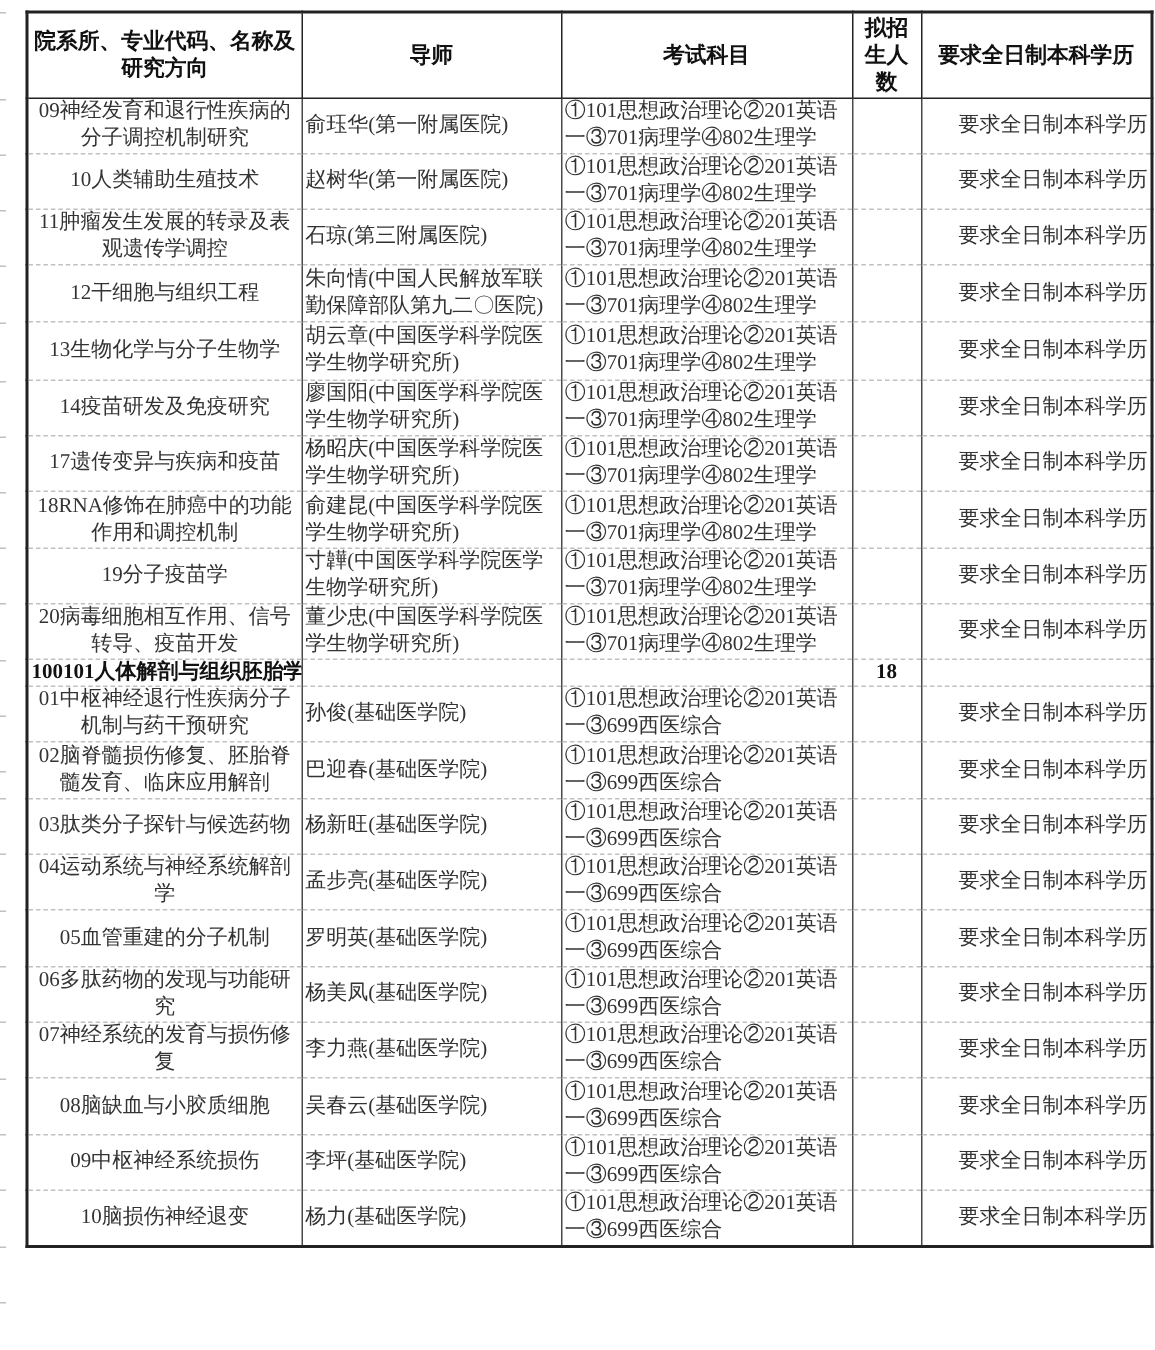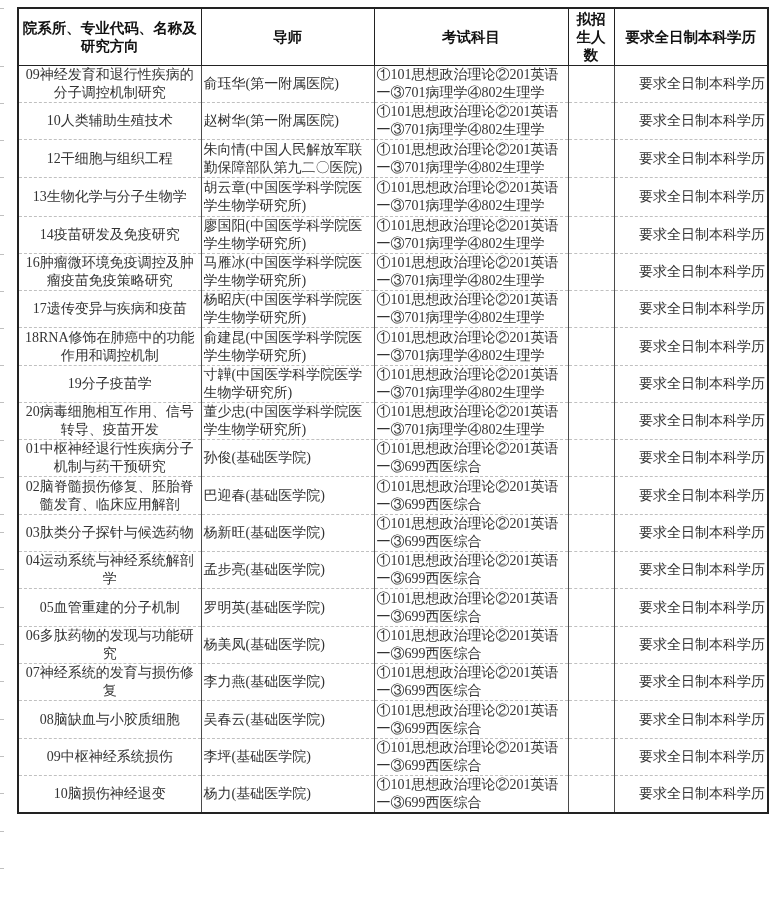--- a/index.html
+++ b/index.html
@@ -85,20 +85,27 @@
           <td class="c4"></td>
           <td class="c5">要求全日制本科学历</td>
         </tr>
         <tr style="height: 33px;">
           <td class="c1">10人类辅助生殖技术</td>
           <td class="c2">赵树华(第一附属医院)</td>
           <td class="c3">①101思想政治理论②201英语一③701病理学④802生理学</td>
           <td class="c4"></td>
           <td class="c5">要求全日制本科学历</td>
         </tr>
+        <tr style="height: 36px;">
+          <td class="c1">11肿瘤发生发展的转录及表观遗传学调控</td>
+          <td class="c2">石琼(第三附属医院)</td>
+          <td class="c3">①101思想政治理论②201英语一③701病理学④802生理学</td>
+          <td class="c4"></td>
+          <td class="c5">要求全日制本科学历</td>
+        </tr>
         <tr style="height: 38px;">
           <td class="c1">12干细胞与组织工程</td>
           <td class="c2">朱向情(中国人民解放军联勤保障部队第九二〇医院)</td>
           <td class="c3">①101思想政治理论②201英语一③701病理学④802生理学</td>
           <td class="c4"></td>
           <td class="c5">要求全日制本科学历</td>
         </tr>
         <tr style="height: 39px;">
           <td class="c1">13生物化学与分子生物学</td>
           <td class="c2">胡云章(中国医学科学院医学生物学研究所)</td>
@@ -106,27 +113,20 @@
           <td class="c4"></td>
           <td class="c5">要求全日制本科学历</td>
         </tr>
         <tr style="height: 36px;">
           <td class="c1">14疫苗研发及免疫研究</td>
           <td class="c2">廖国阳(中国医学科学院医学生物学研究所)</td>
           <td class="c3">①101思想政治理论②201英语一③701病理学④802生理学</td>
           <td class="c4"></td>
           <td class="c5">要求全日制本科学历</td>
         </tr>
-        <tr style="height: 37px;">
-          <td class="c1">16肿瘤微环境免疫调控及肿瘤疫苗免疫策略研究</td>
-          <td class="c2">马雁冰(中国医学科学院医学生物学研究所)</td>
-          <td class="c3">①101思想政治理论②201英语一③701病理学④802生理学</td>
-          <td class="c4"></td>
-          <td class="c5">要求全日制本科学历</td>
-        </tr>
         <tr style="height: 35px;">
           <td class="c1">17遗传变异与疾病和疫苗</td>
           <td class="c2">杨昭庆(中国医学科学院医学生物学研究所)</td>
           <td class="c3">①101思想政治理论②201英语一③701病理学④802生理学</td>
           <td class="c4"></td>
           <td class="c5">要求全日制本科学历</td>
         </tr>
         <tr style="height: 38px;">
           <td class="c1">18RNA修饰在肺癌中的功能作用和调控机制</td>
           <td class="c2">俞建昆(中国医学科学院医学生物学研究所)</td>
@@ -140,20 +140,27 @@
           <td class="c3">①101思想政治理论②201英语一③701病理学④802生理学</td>
           <td class="c4"></td>
           <td class="c5">要求全日制本科学历</td>
         </tr>
         <tr style="height: 36px;">
           <td class="c1">20病毒细胞相互作用、信号转导、疫苗开发</td>
           <td class="c2">董少忠(中国医学科学院医学生物学研究所)</td>
           <td class="c3">①101思想政治理论②201英语一③701病理学④802生理学</td>
           <td class="c4"></td>
           <td class="c5">要求全日制本科学历</td>
+        </tr>
+        <tr class="section" style="height: 17px;">
+          <td class="c1">100101人体解剖与组织胚胎学</td>
+          <td class="c2"></td>
+          <td class="c3"></td>
+          <td class="c4">18</td>
+          <td class="c5"></td>
         </tr>
         <tr style="height: 35px;">
           <td class="c1">01中枢神经退行性疾病分子机制与药干预研究</td>
           <td class="c2">孙俊(基础医学院)</td>
           <td class="c3">①101思想政治理论②201英语一③699西医综合</td>
           <td class="c4"></td>
           <td class="c5">要求全日制本科学历</td>
         </tr>
         <tr style="height: 38px;">
           <td class="c1">02脑脊髓损伤修复、胚胎脊髓发育、临床应用解剖</td>

